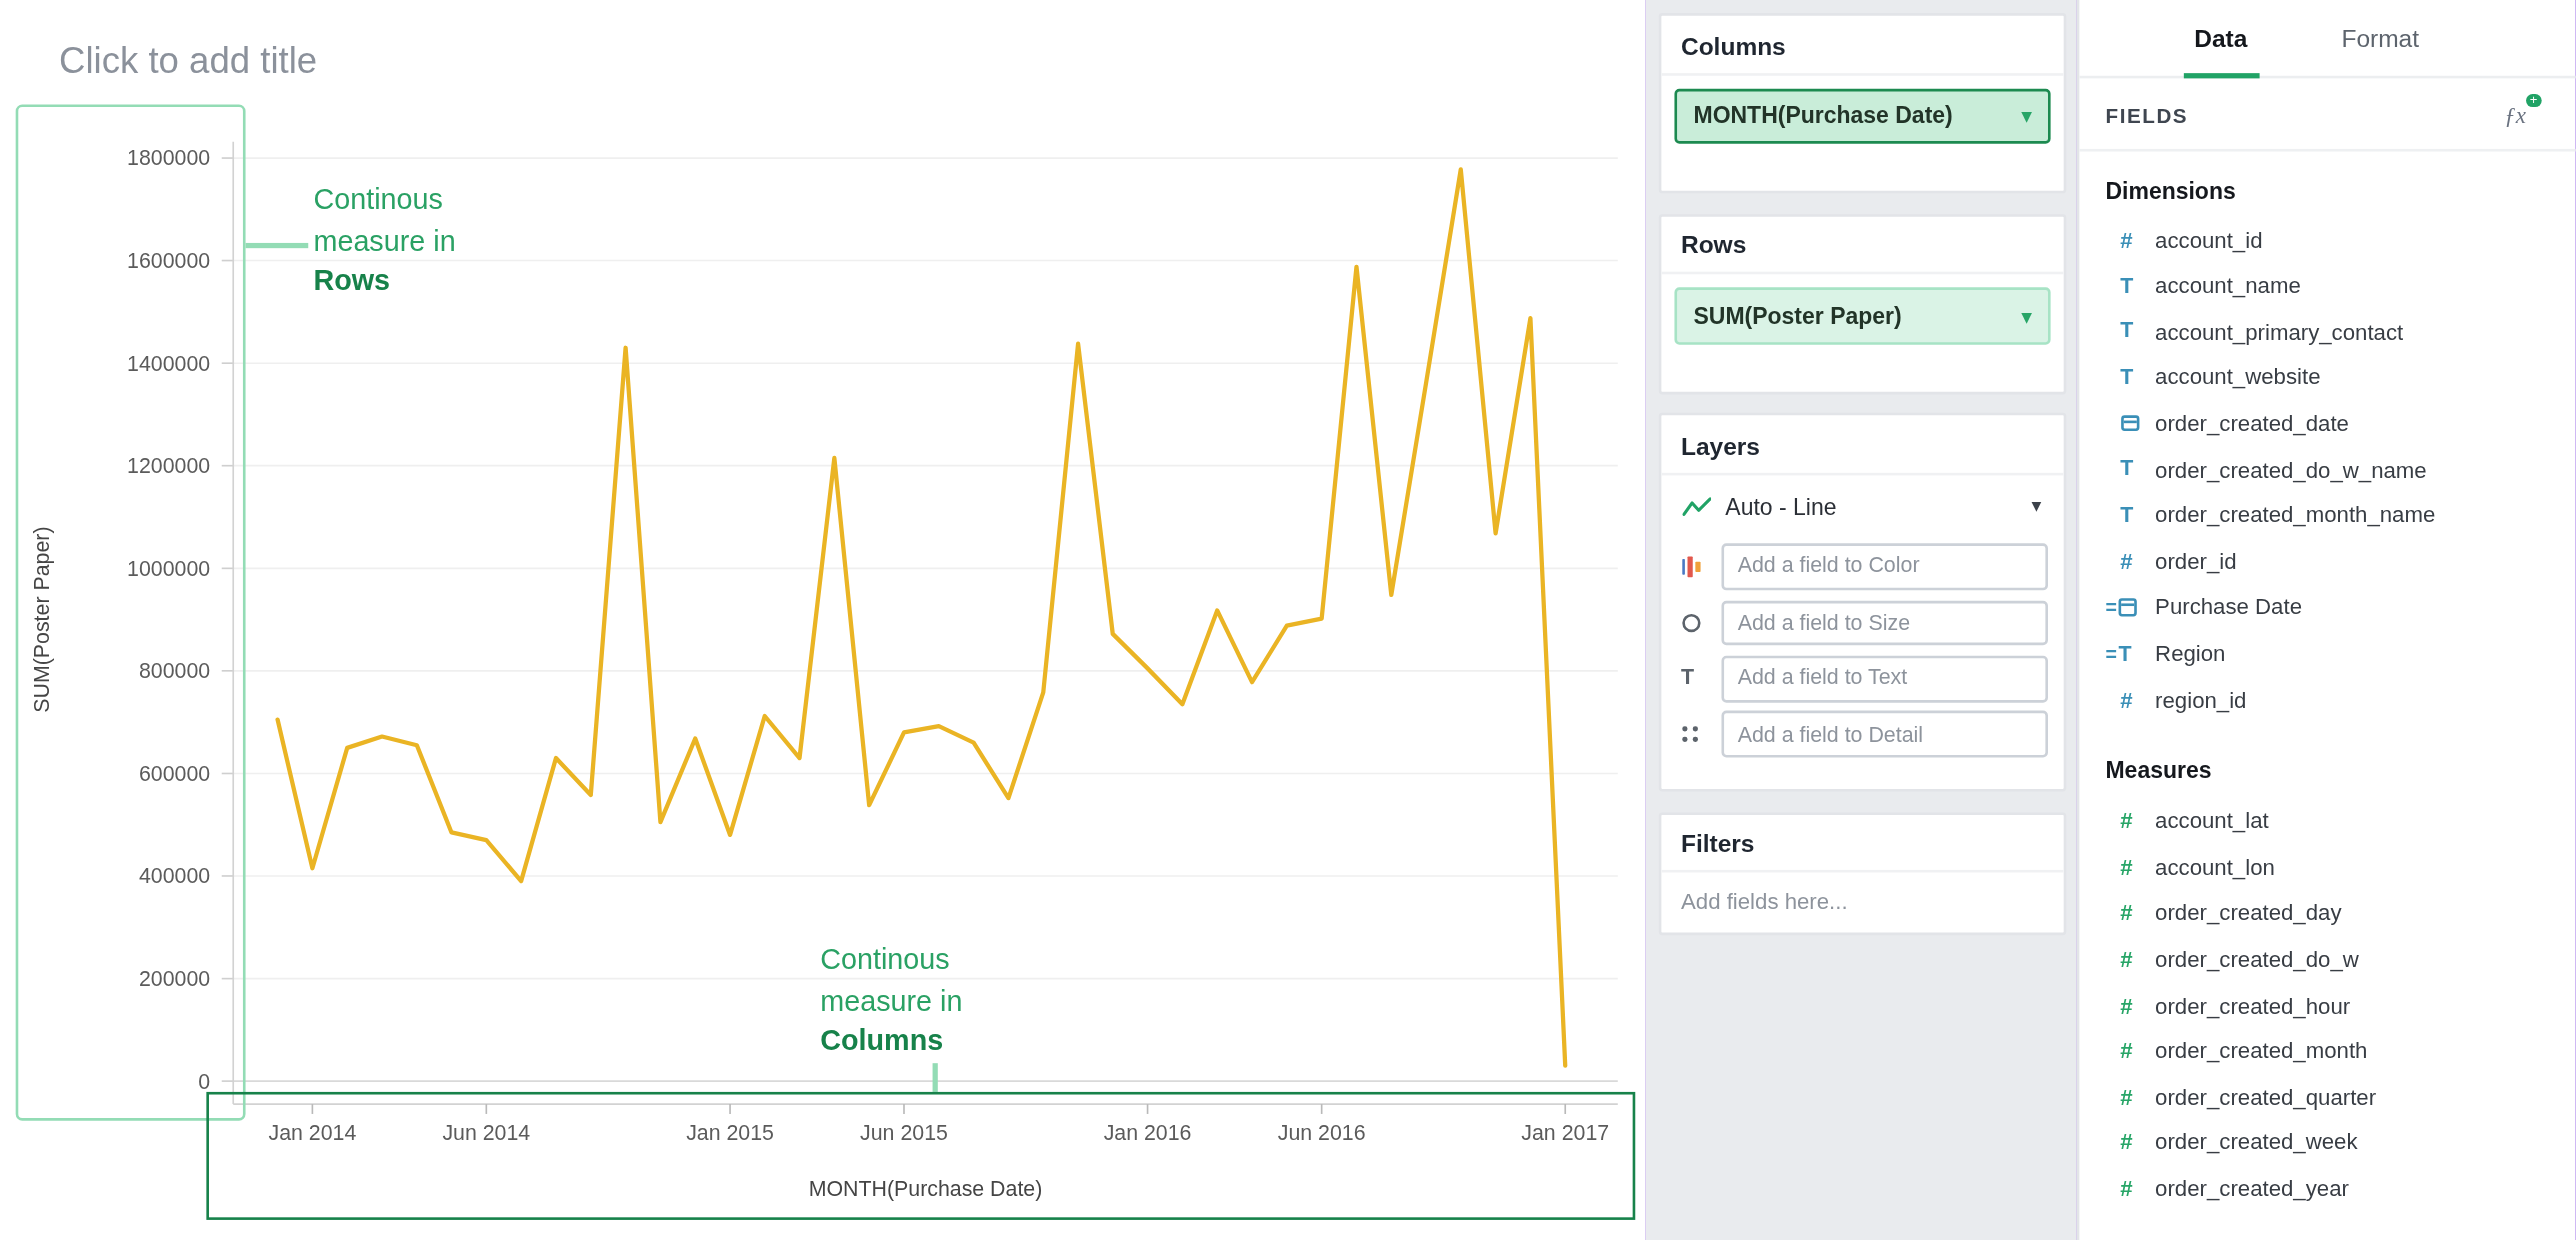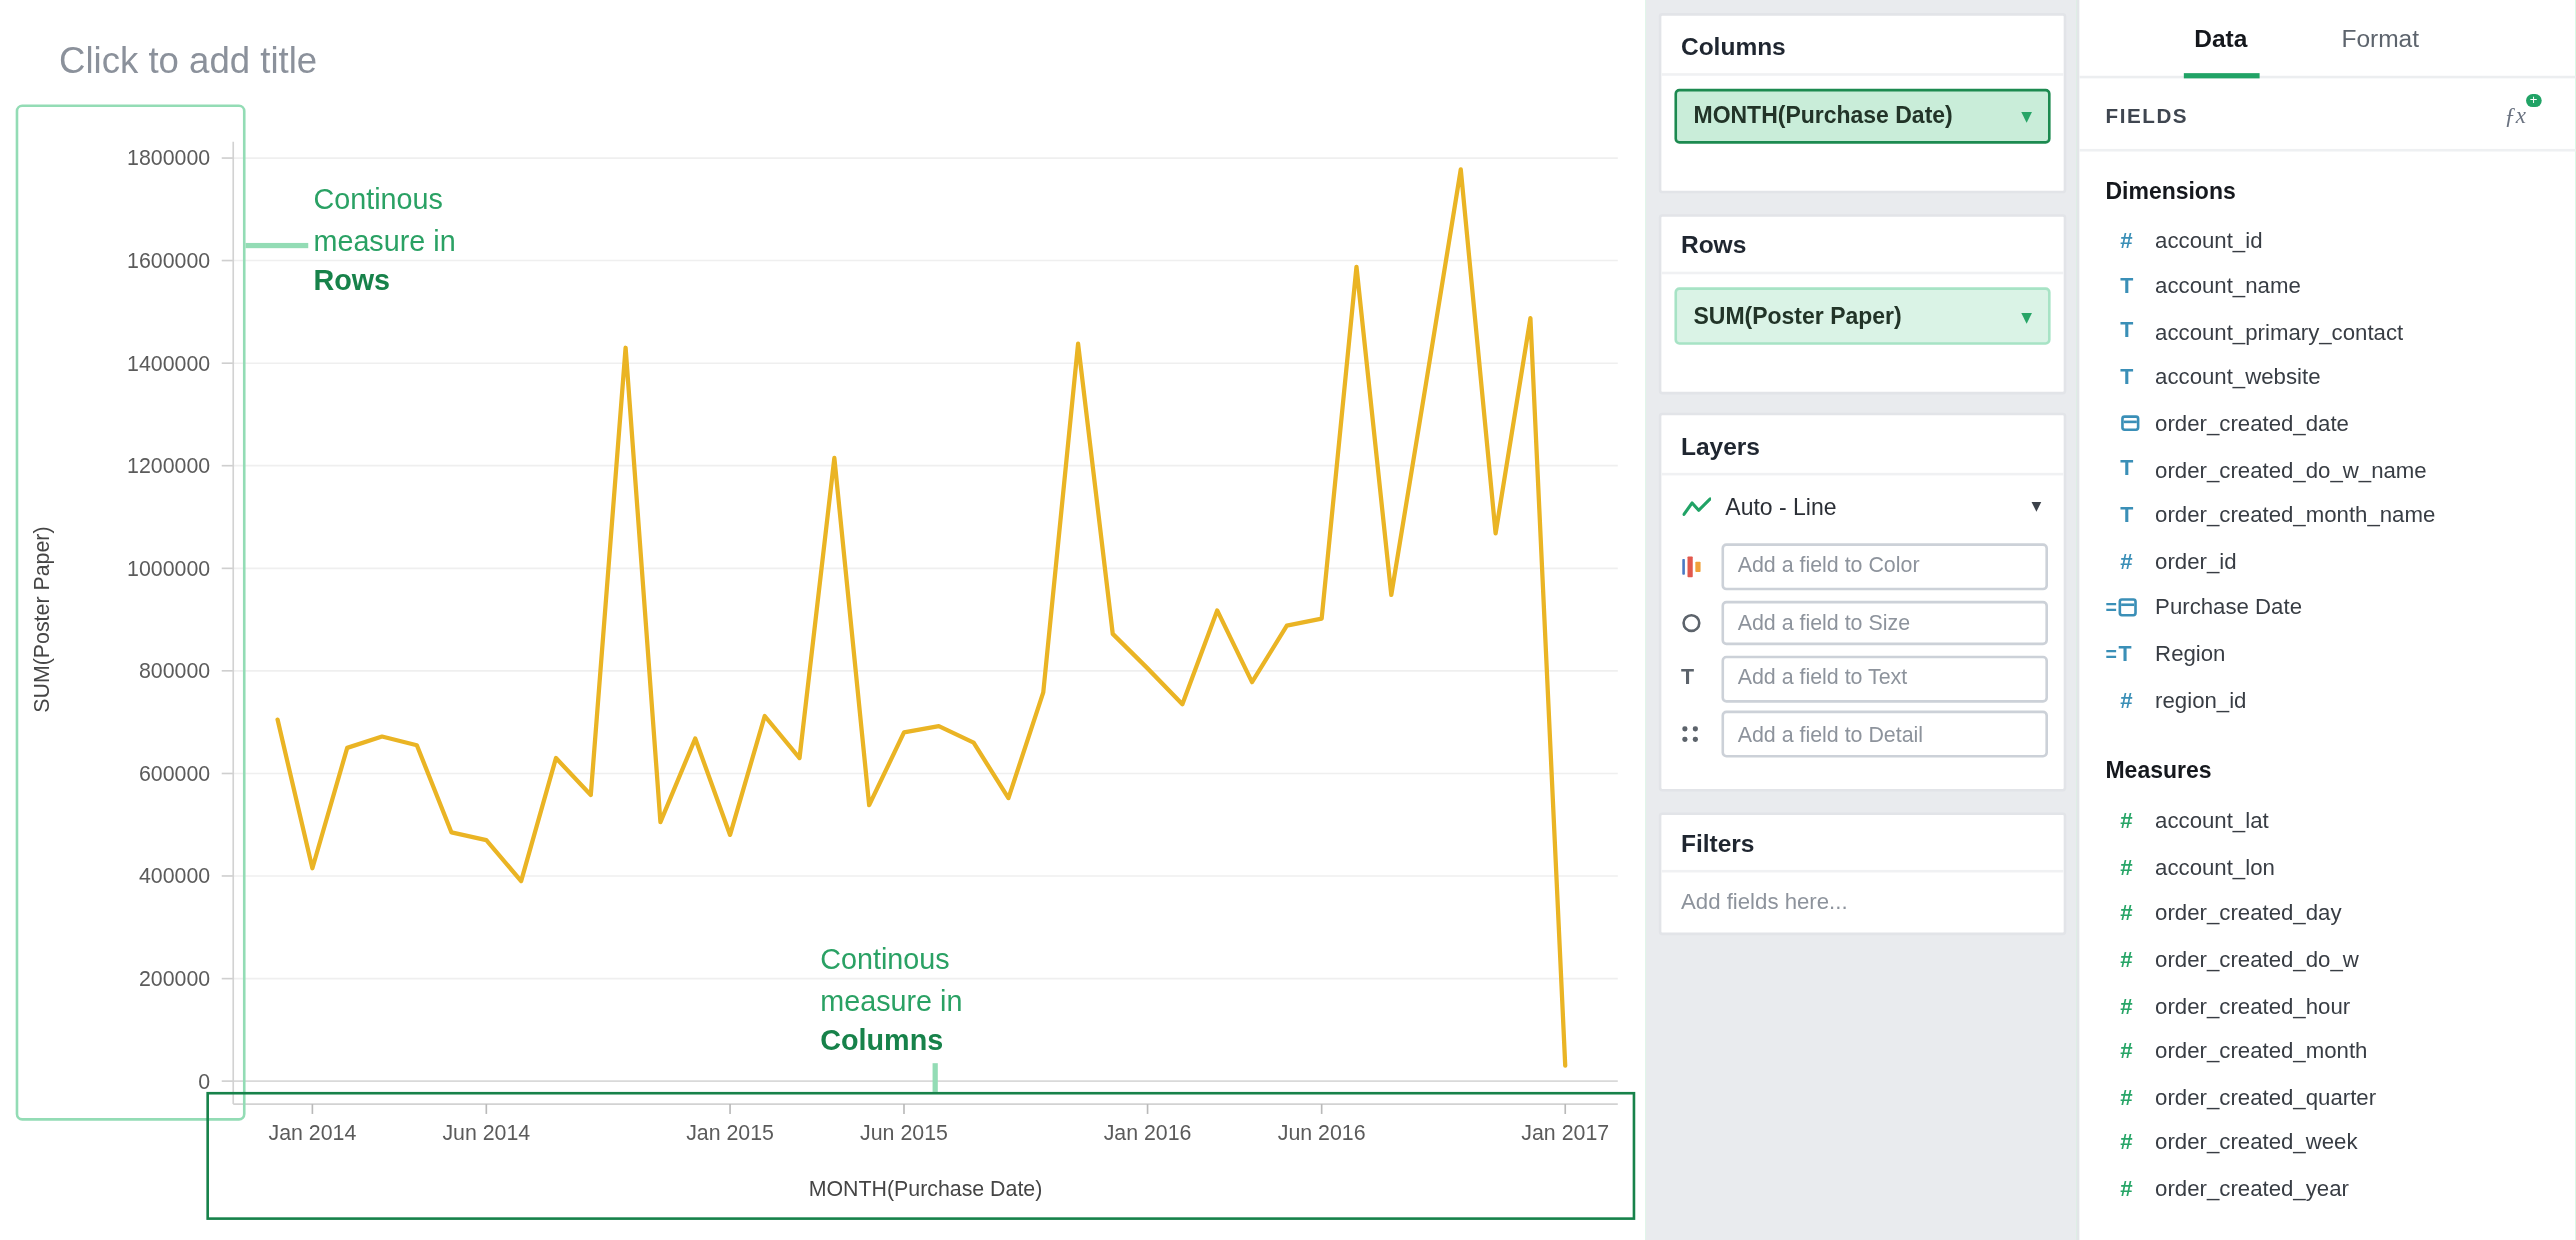--- a/index.html
+++ b/index.html
@@ -1,16 +1,16 @@
 <!DOCTYPE html>
 <html style="font-size:10px"><head>
 <meta charset="utf-8">
 <style>
   html,body{margin:0;padding:0;background:#ffffff;}
-  #root{position:relative;width:2576px;height:1240px;overflow:hidden;background:#86efac;font-family:"Liberation Sans",sans-serif;}
+  #root{position:relative;width:2576px;height:1240px;overflow:hidden;background:#6d28d9;font-family:"Liberation Sans",sans-serif;}
   #stage{position:absolute;left:0;top:0;width:986px;height:475px;transform:scale(2.6122449);transform-origin:0 0;}
 
   
   .main{position:absolute;left:0;top:0;width:630px;height:475px;background:#ffffff;}
   .title-placeholder{position:absolute;left:22.6px;top:15px;font-size:14px;color:#8b919b;cursor:text;}
   #chart-svg{position:absolute;left:0;top:0;width:630px;height:475px;}
 
   .rows-box{position:absolute;left:6.3px;top:40px;width:88px;height:389px;border:1.6px solid #93dcb5;border-radius:2.5px;box-sizing:border-box;}
   .rows-connector{position:absolute;left:94px;top:93px;width:24px;height:1.6px;background:#93dcb5;}
   .note{position:absolute;font-size:11px;line-height:15.7px;color:#2aa164;}

